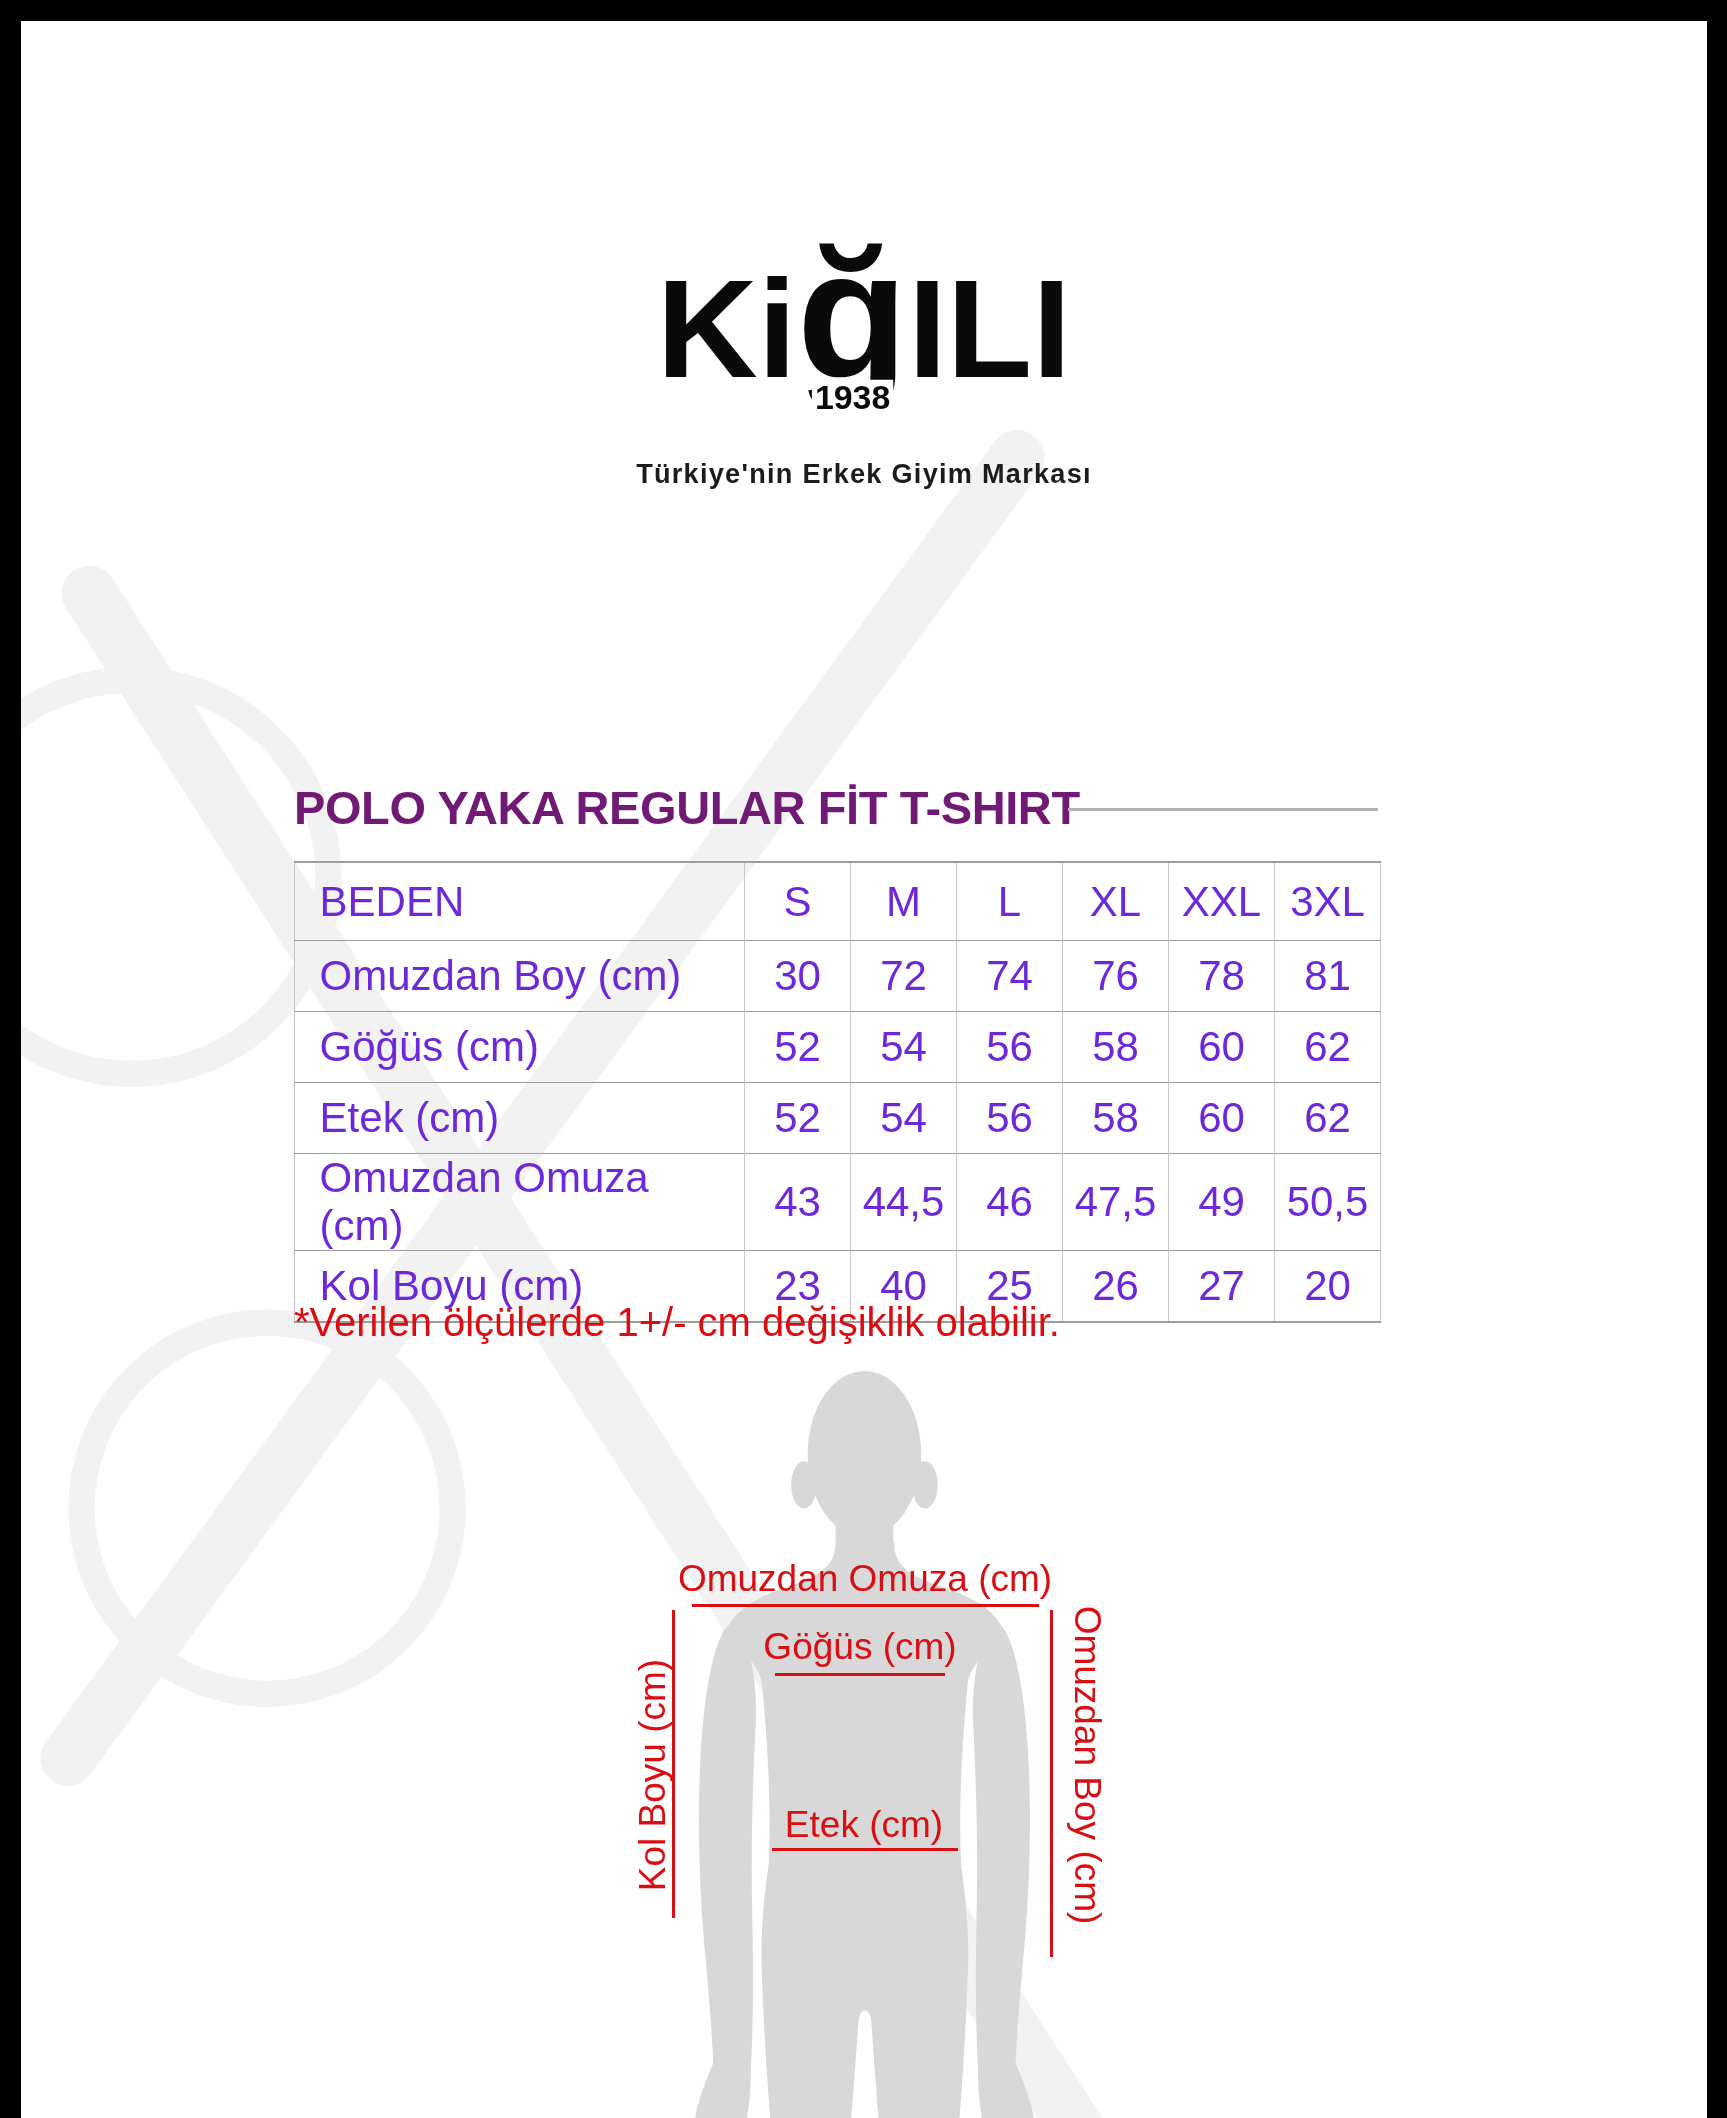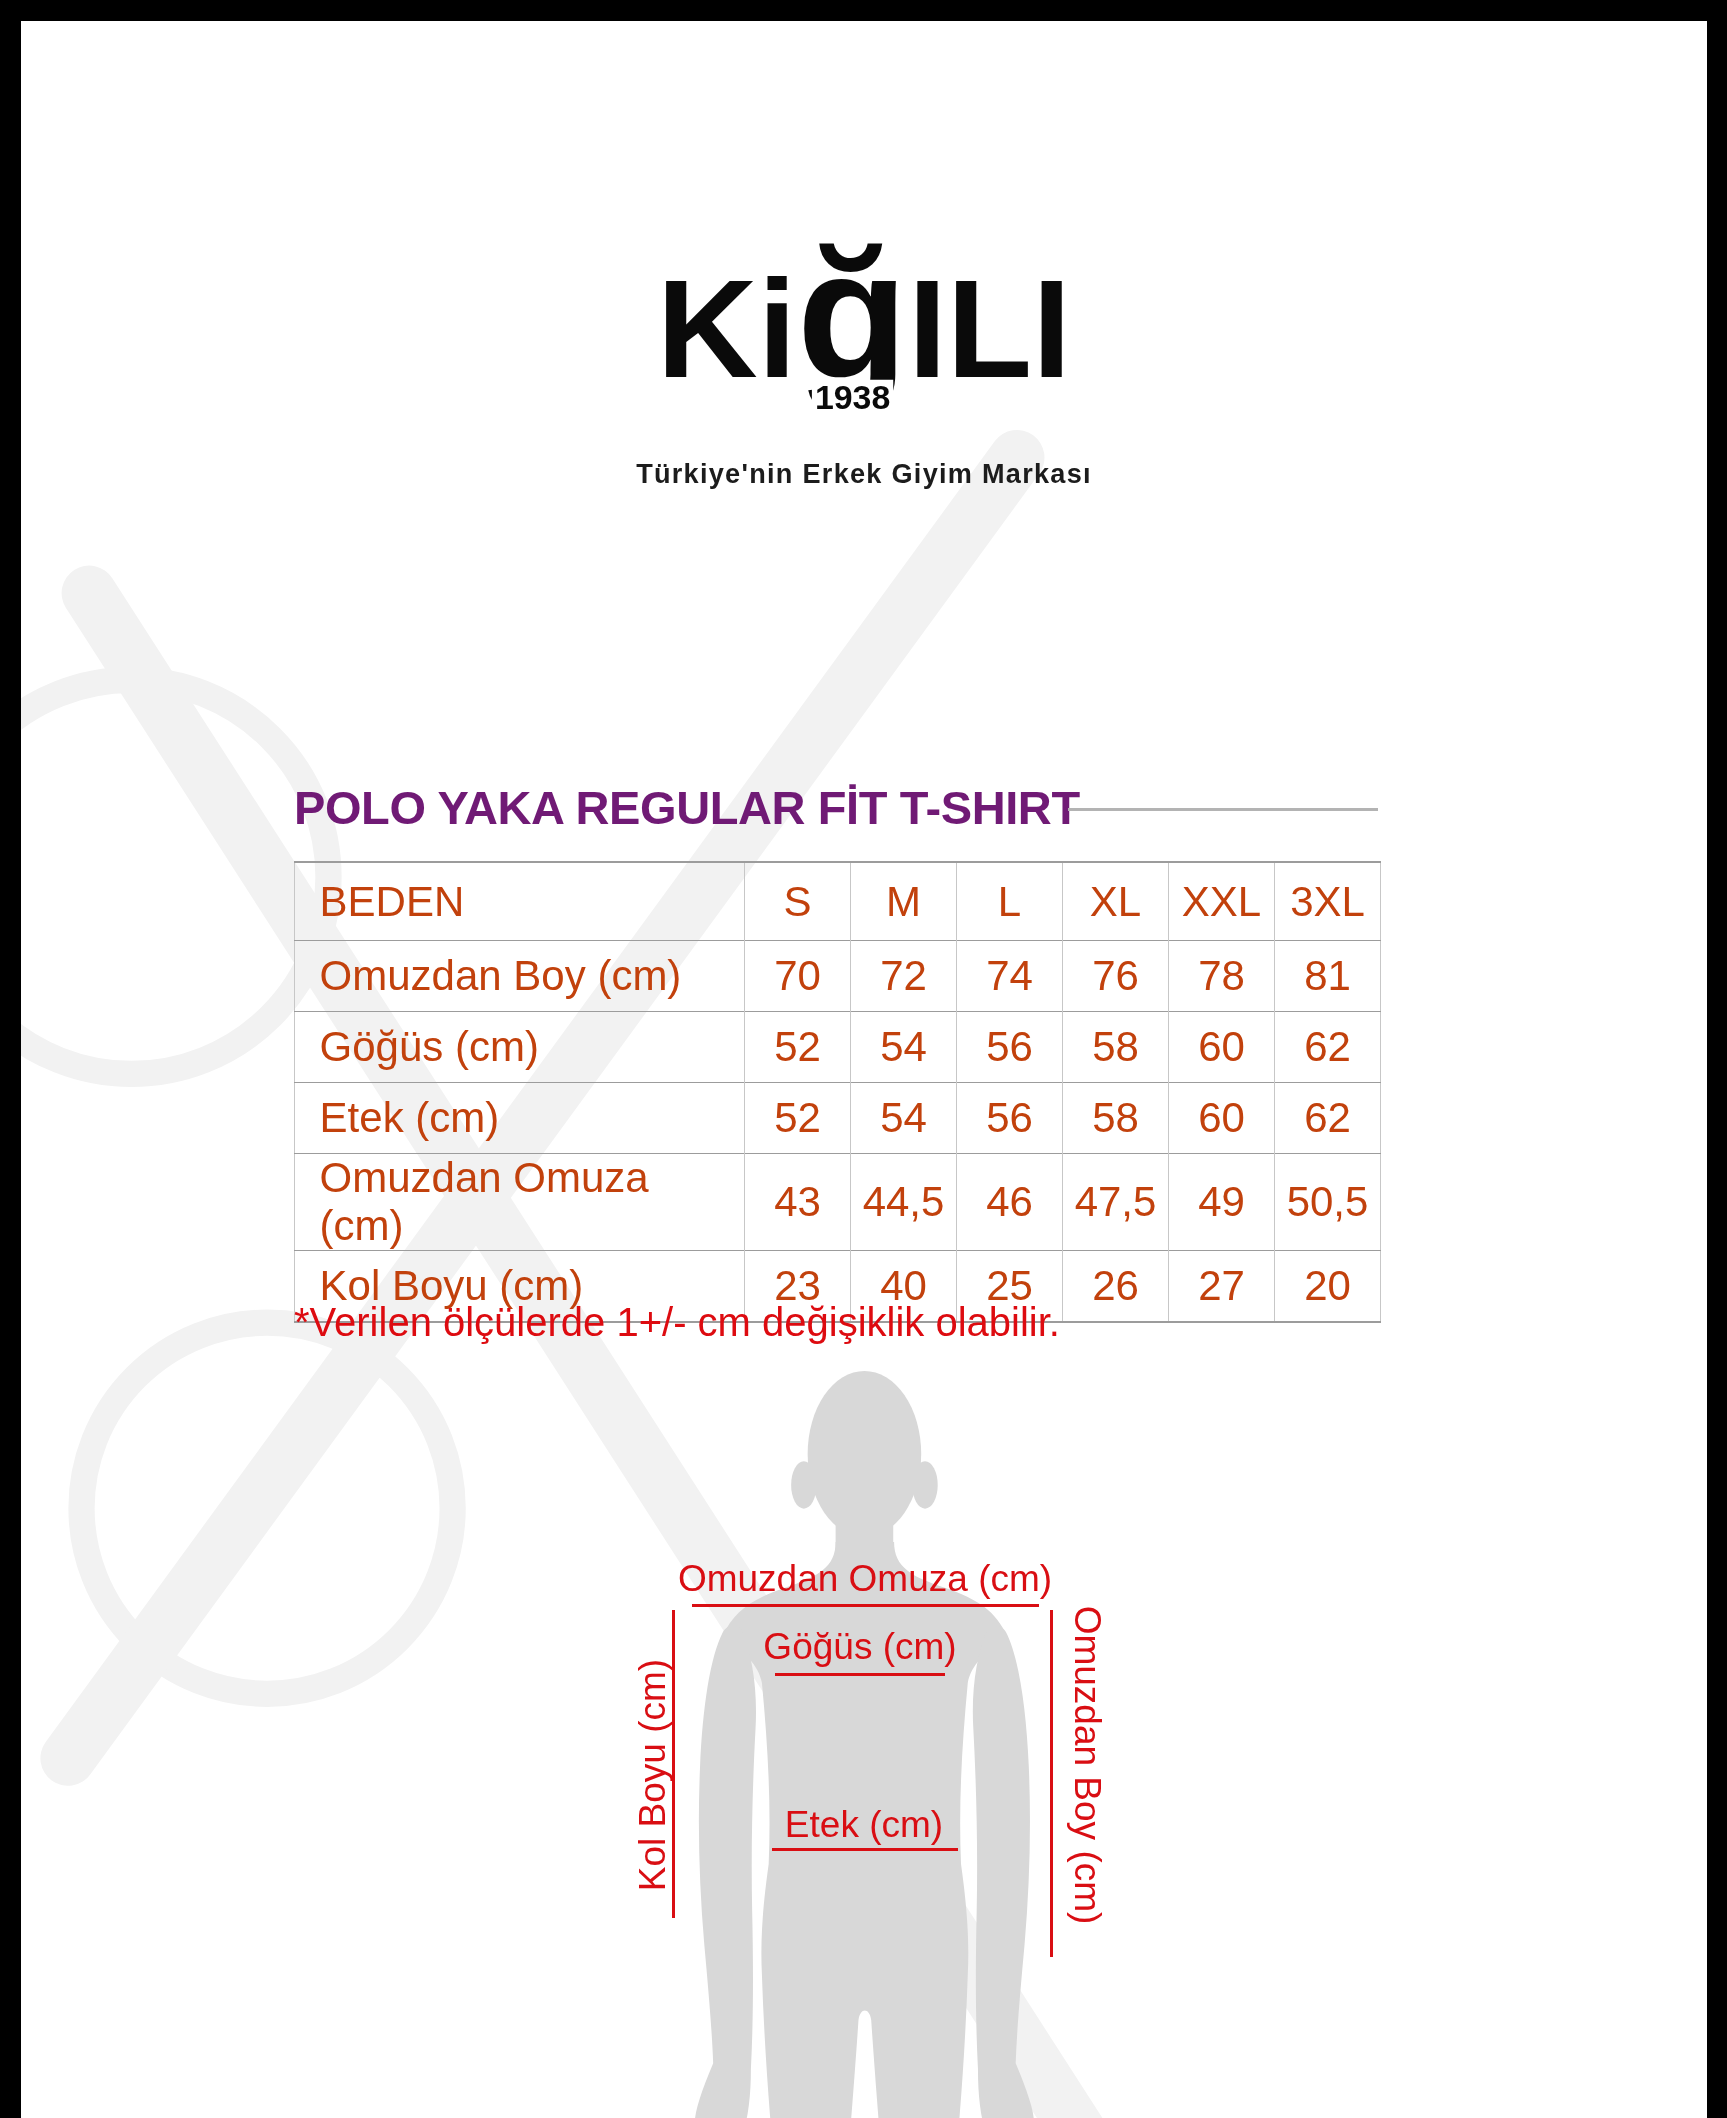--- a/index.html
+++ b/index.html
@@ -61,21 +61,21 @@
     table-layout: fixed;
     z-index: 6;
     background: transparent;
     border: 1.3px solid #c7c7c7;
     border-top: 2.5px solid #9c9c9c;
     border-bottom: 2.5px solid #9c9c9c;
   }
   table.size-table td, table.size-table th {
     font-size: 42px;
     font-weight: normal;
-    color: #c2410c;
+    color: #6d28d9;
     vertical-align: middle;
     padding: 0;
   }
   table.size-table .lbl {
     text-align: left;
     padding-left: 24.6px;
   }
   table.size-table .val {
     text-align: center;
   }
@@ -209,21 +209,21 @@
         <td class="lbl">BEDEN</td>
         <td class="val">S</td>
         <td class="val">M</td>
         <td class="val">L</td>
         <td class="val">XL</td>
         <td class="val">XXL</td>
         <td class="val">3XL</td>
       </tr>
       <tr class="row">
         <td class="lbl">Omuzdan Boy (cm)</td>
-        <td class="val">70</td>
+        <td class="val">30</td>
         <td class="val">72</td>
         <td class="val">74</td>
         <td class="val">76</td>
         <td class="val">78</td>
         <td class="val">81</td>
       </tr>
       <tr class="row">
         <td class="lbl">Göğüs (cm)</td>
         <td class="val">52</td>
         <td class="val">54</td>

